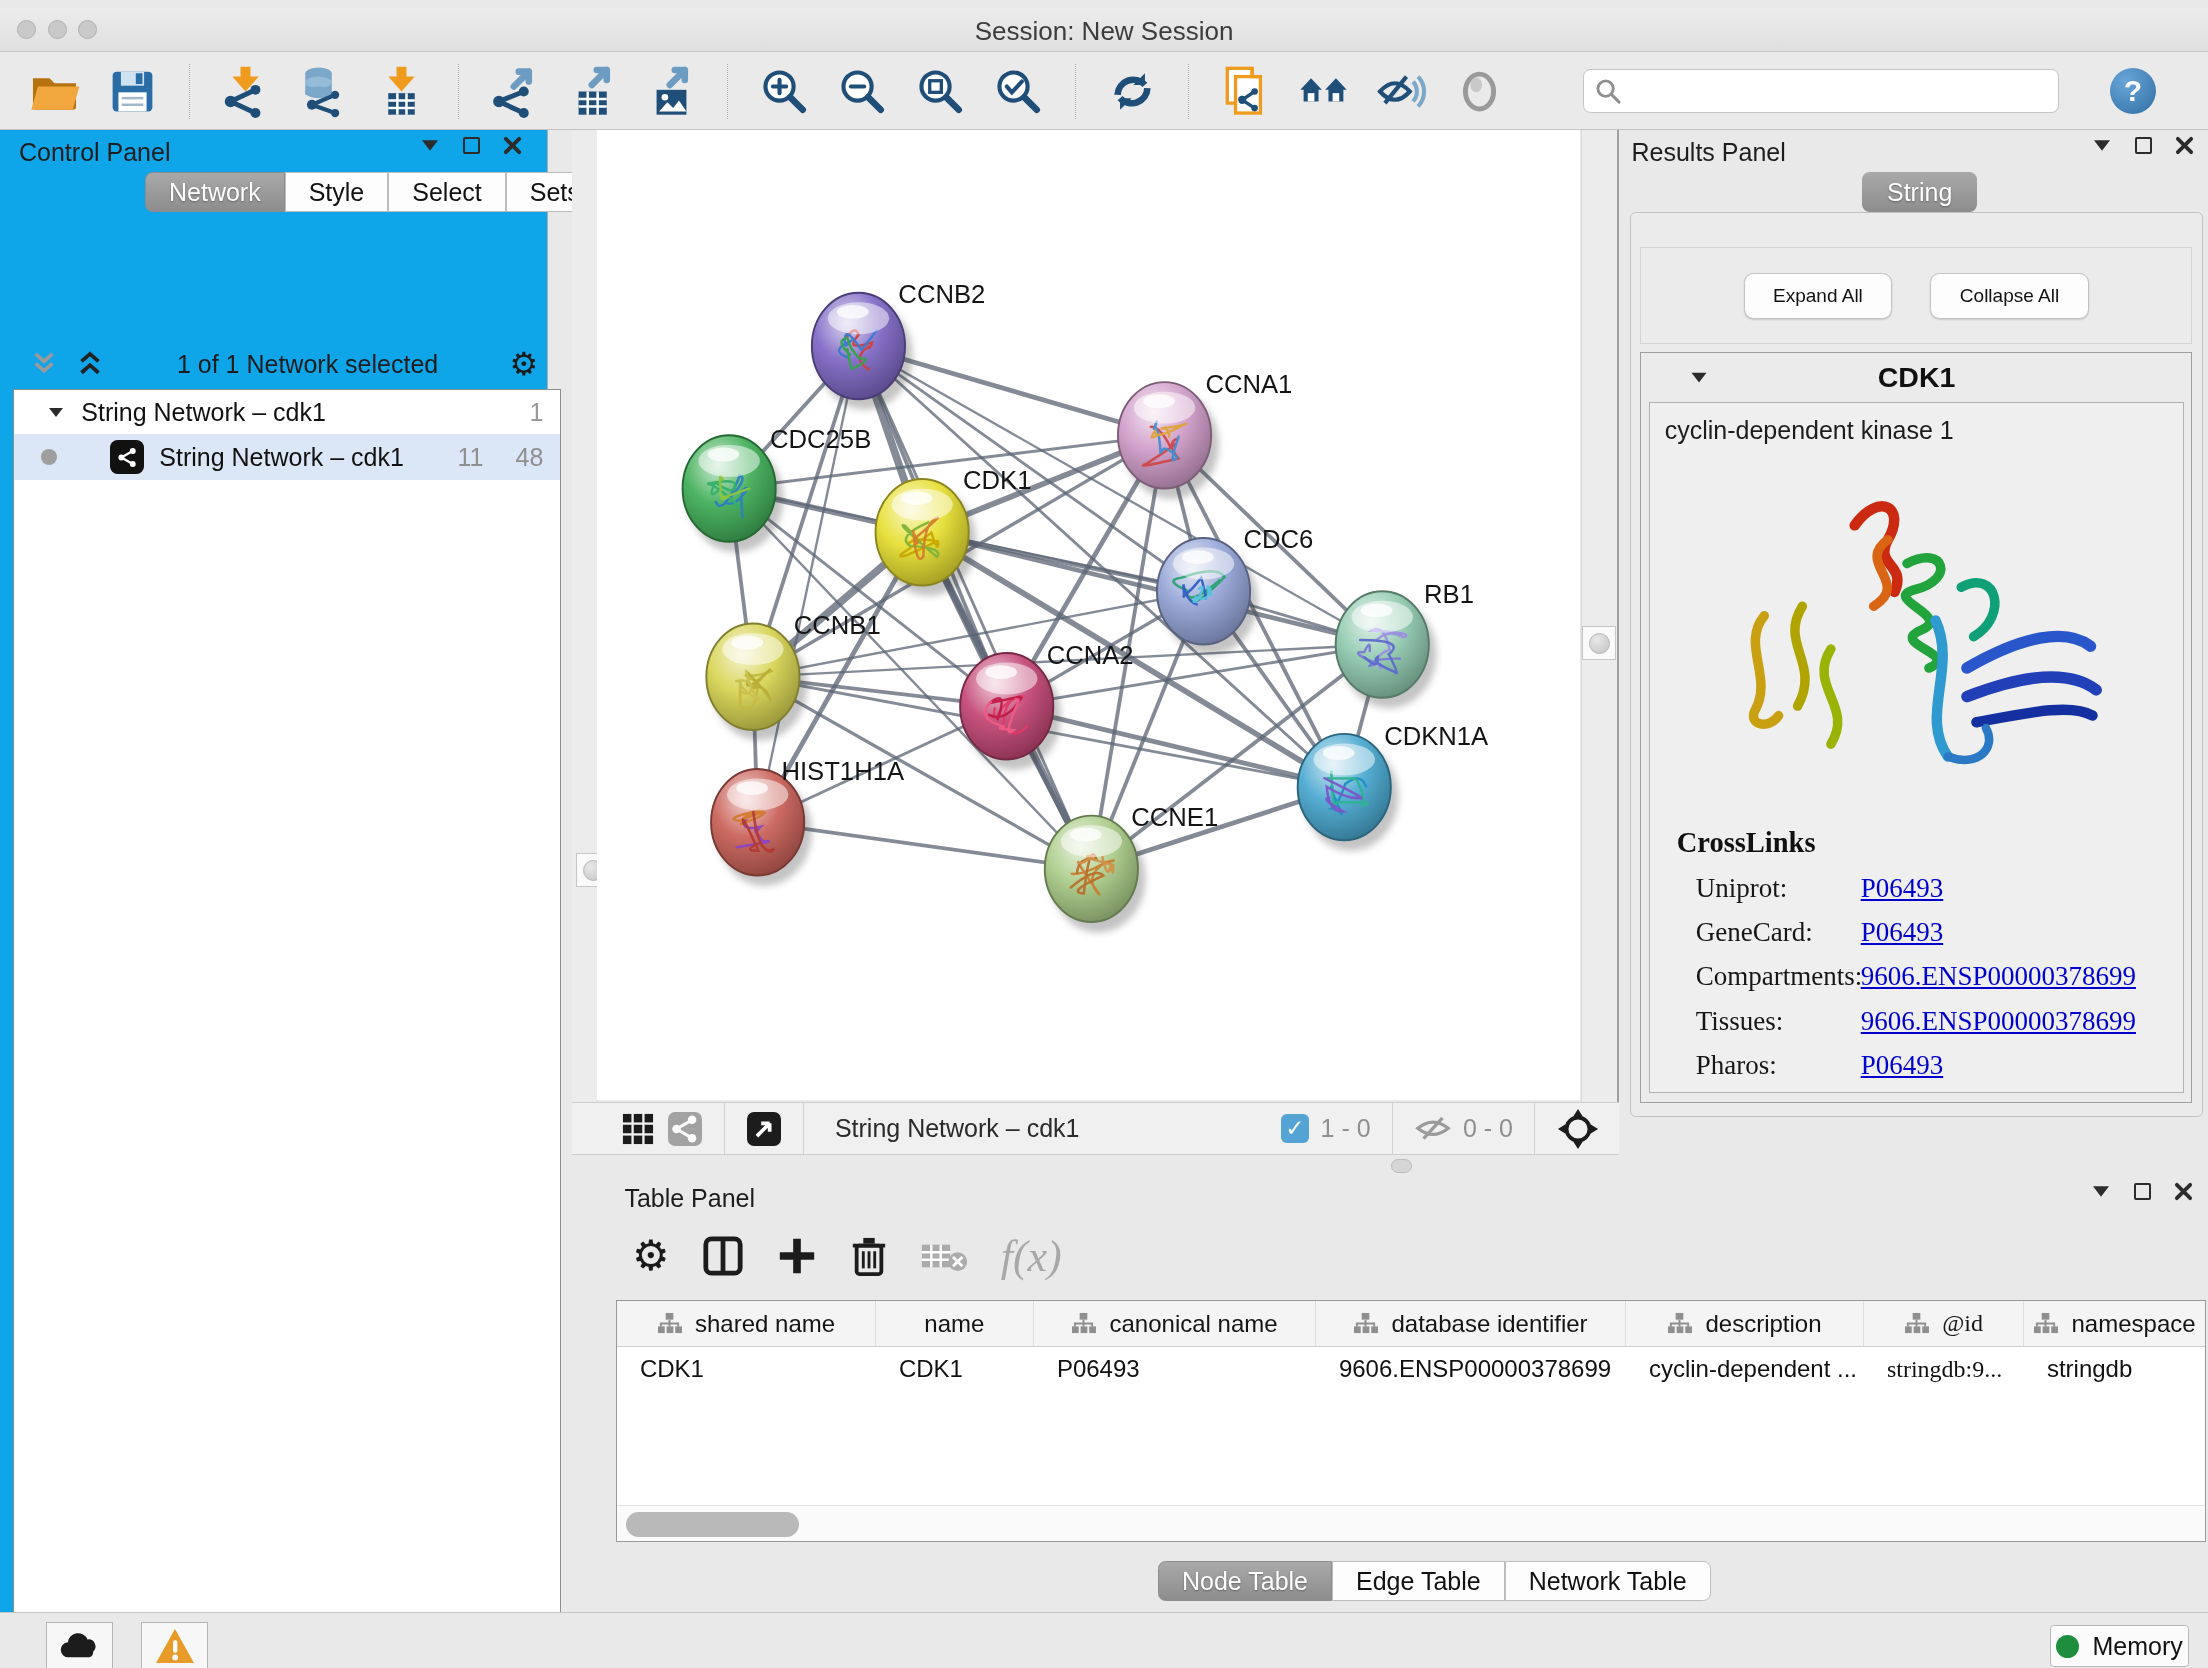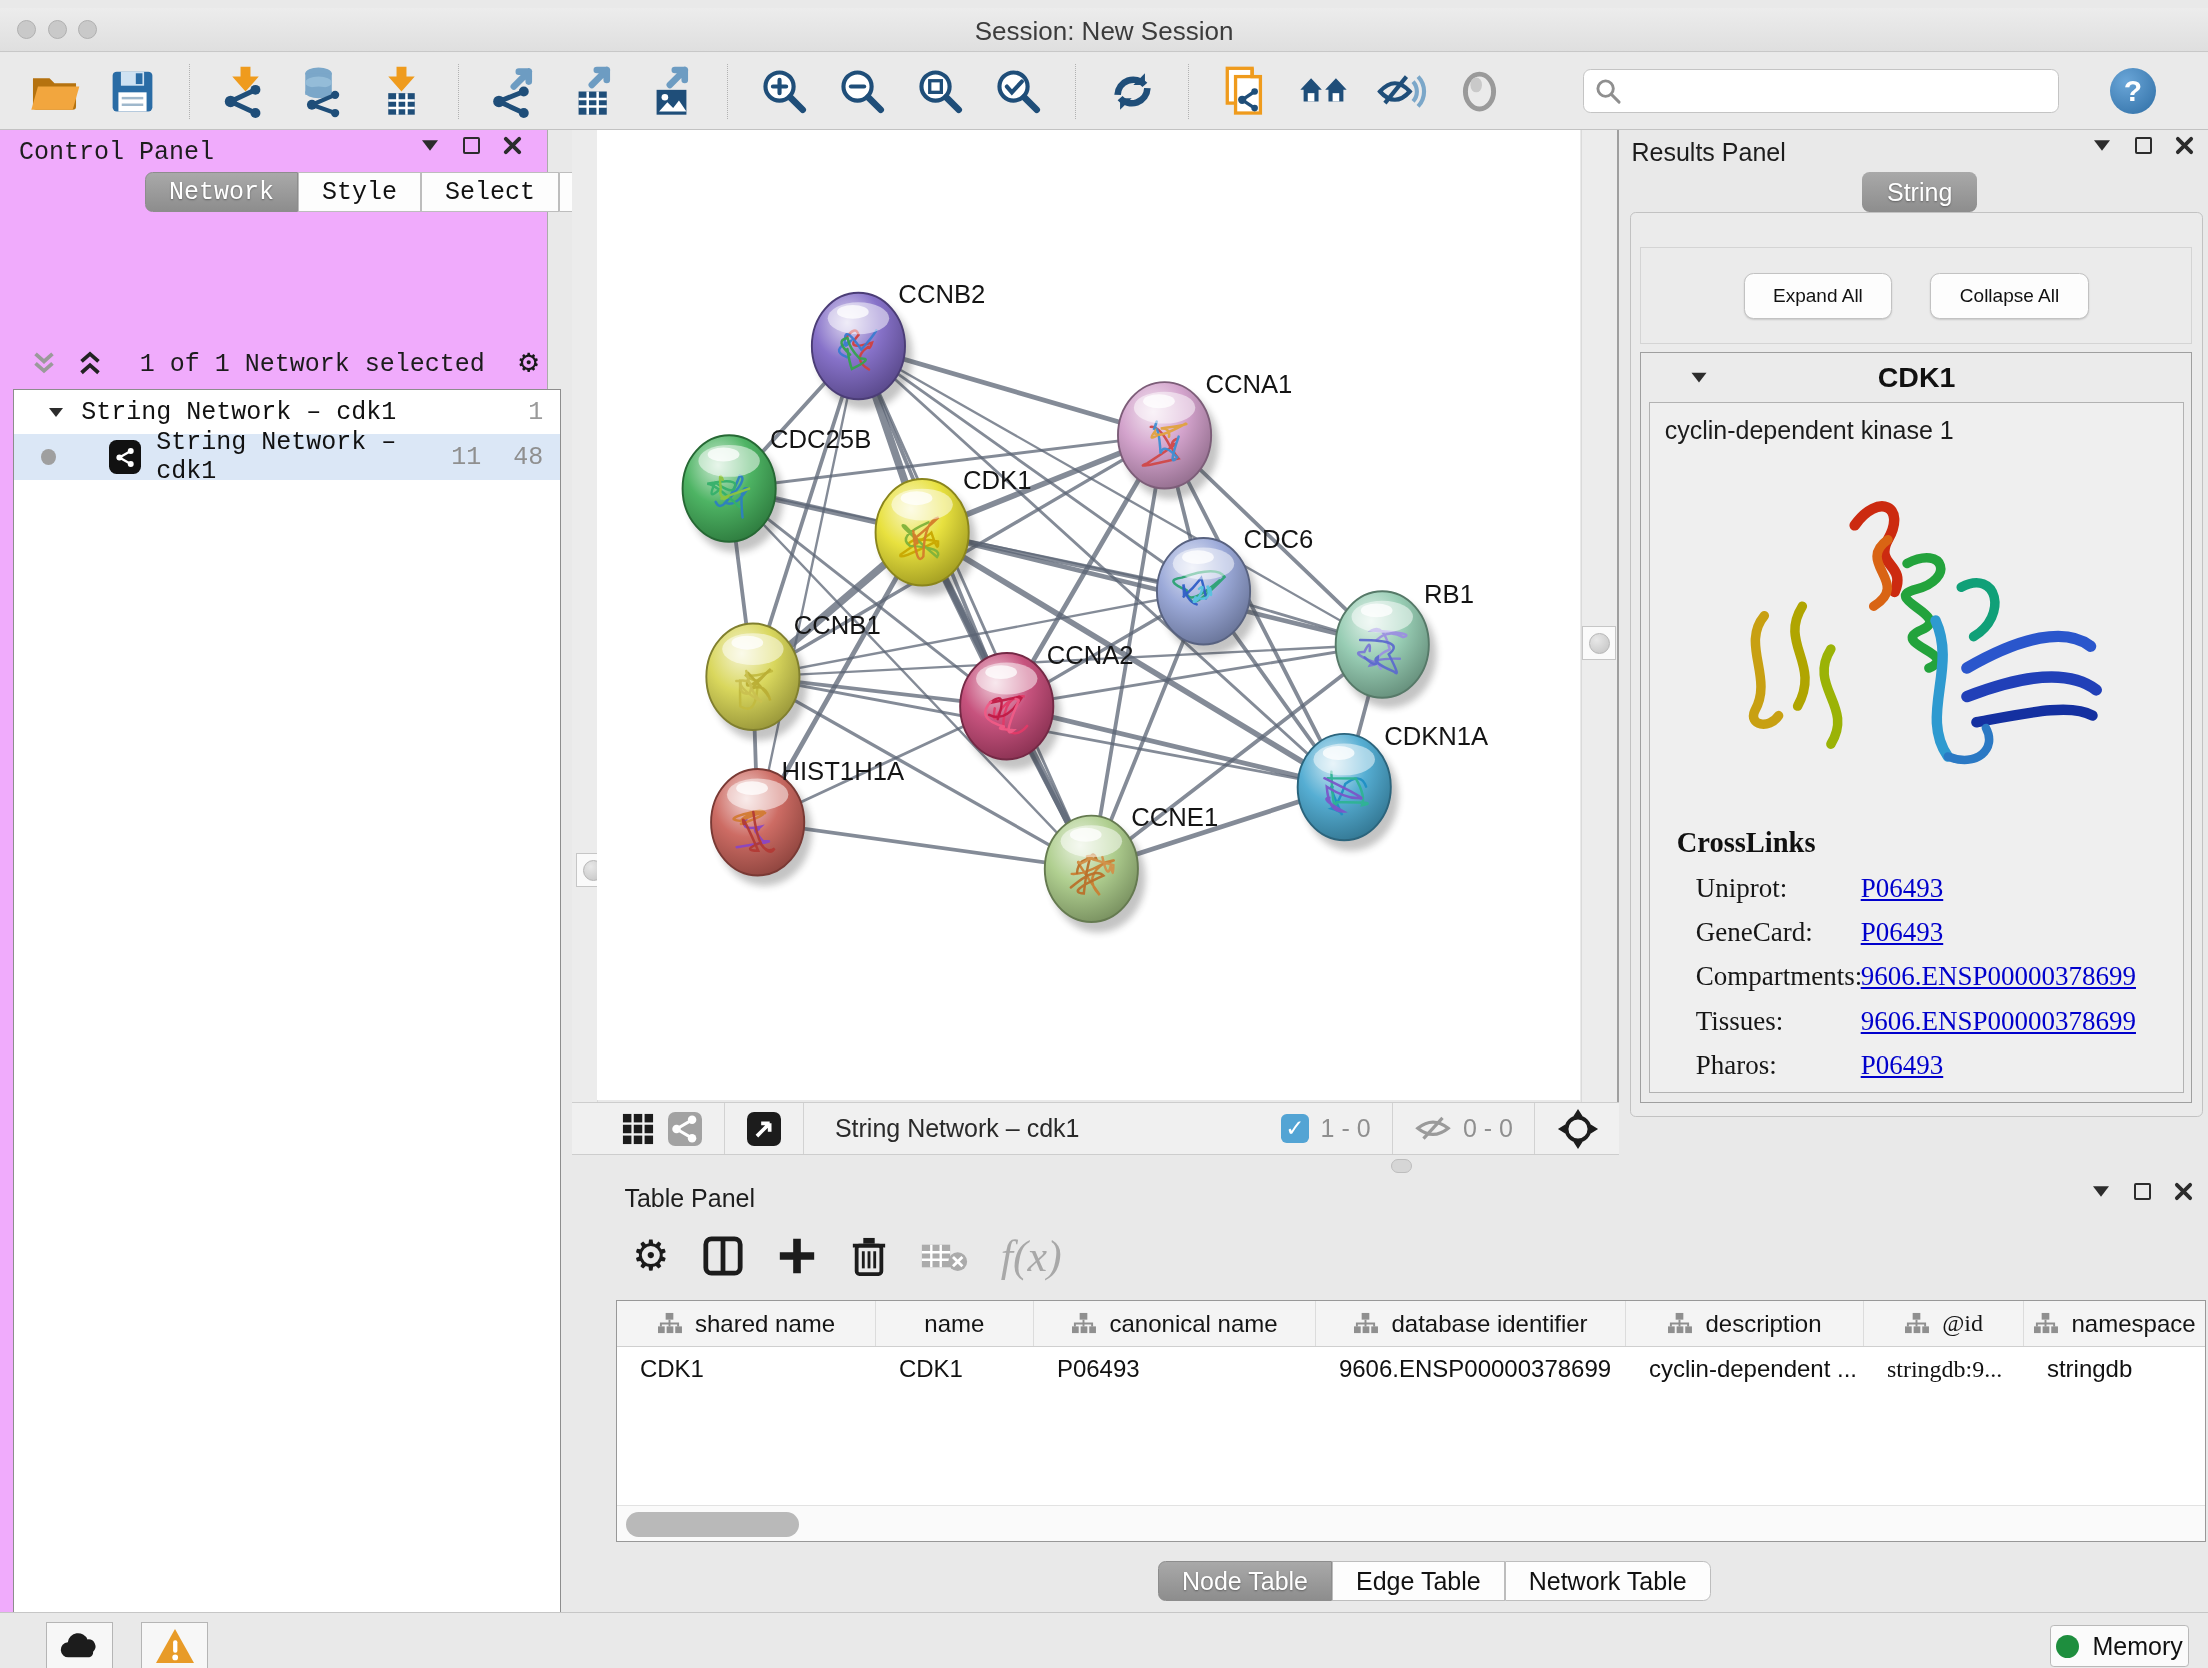--- a/index.html
+++ b/index.html
@@ -31,21 +31,21 @@
 
   
   .ptitle { font-size:25px; color:#1d1d1d; }
   .pctl { position:absolute; top:5.7px; display:flex; align-items:center; gap:23px; }
   .tri { width:0; height:0; border-left:10.5px solid transparent; border-right:10.5px solid transparent;
     border-top:13.3px solid #2c2c2c; display:inline-block; }
   .sq { width:17px; height:17px; border:2.9px solid #2c2c2c; display:inline-block; border-radius:1.9px; }
 
   
   .control-panel { position:absolute; left:0; top:122px; width:548px; height:1482px;
-    background:#f0abfc; border-right:1.9px solid #ababab;font-family:Liberation Mono, monospace; }
+    background:#0ea5e9; border-right:1.9px solid #ababab; }
   .cp-head { position:absolute; left:19px; top:7.6px; }
   .tabrow { position:absolute; display:flex; height:40px;padding-left:44px; }
   .tab { border:1px solid #bdbdbd; background:#fdfdfd; color:#111; font-size:25px;
     display:flex; align-items:center; justify-content:center; padding:0 23px; }
   .tab.sel { background:linear-gradient(#a9a9a9,#8d8d8d); color:#fff; border-color:#8d8d8d;
     text-shadow:0 1px 1.9px rgba(0,0,0,.35); }
   .tab:first-child { border-radius:7.6px 0 0 7.6px; }
   .tab:last-child { border-radius:0 7.6px 7.6px 0; }
   .cp-status { position:absolute; left:13.3px; top:213px; width:546px; height:42px;
     display:flex; align-items:center; }

